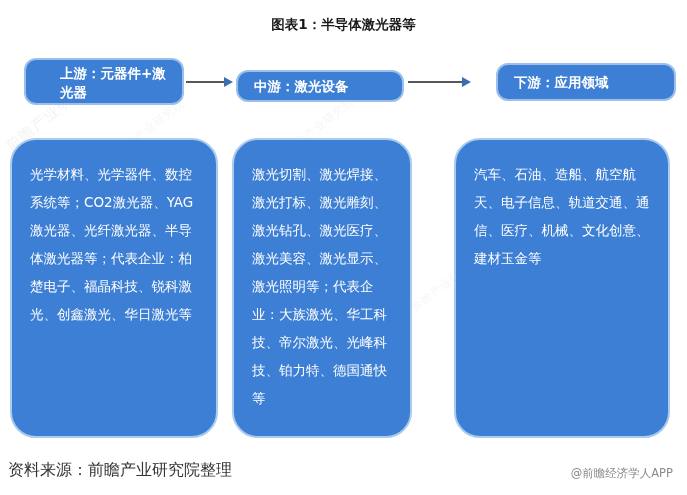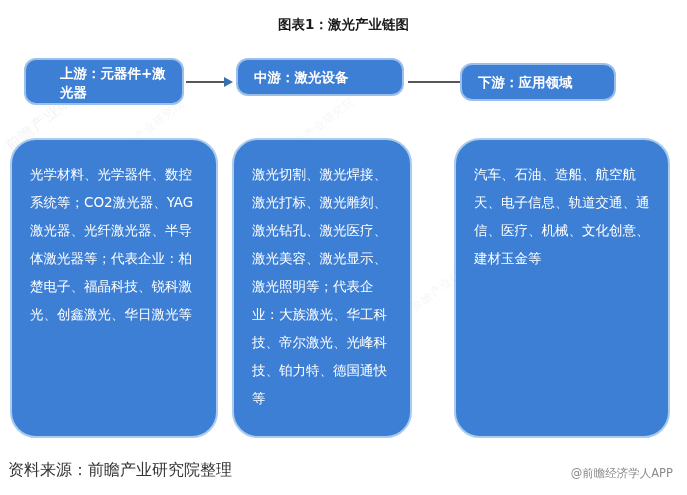--- a/index.html
+++ b/index.html
@@ -64,24 +64,24 @@
     align-items: center;
   }
   .pill span { display: block; }
   #pill-up {
     left: 24px; top: 58px; width: 160px; height: 47px;
     align-items: flex-start;
     padding-top: 4px;
     padding-left: 34px;
   }
   #pill-mid {
-    left: 236px; top: 58px; width: 168px; height: 38px;
+    left: 236px; top: 70px; width: 168px; height: 32px;
   }
   #pill-down {
-    left: 460px; top: 63px; width: 156px; height: 38px;
+    left: 496px; top: 63px; width: 180px; height: 38px;
   }
 
   
   .arrow {
     position: absolute;
     height: 12px;
     z-index: 3;
   }
   .arrow .shaft {
     position: absolute;
@@ -153,21 +153,21 @@
 
 <div class="wm-layer">
   <div class="wm big" style="left:-4px;  top:104px;">前瞻产业研究院</div>
   <div class="wm" style="left:108px; top:120px;">前瞻产业研究院</div>
   <div class="wm" style="left:278px; top:118px;">前瞻产业研究院</div>
   <div class="wm" style="left:404px; top:276px;">前瞻产业研究院</div>
   <div class="wm" style="left:6px;   top:290px;">前瞻产业研究院</div>
   <div class="wm" style="left:556px; top:176px;">前瞻产业研究院</div>
 </div>
 
-<div class="chart-title">图表1：激光产业链图</div>
+<div class="chart-title">图表1：半导体激光器等</div>
 
 <div class="pill" id="pill-up">
   <span>上游：元器件+激
 光器</span>
 </div>
 
 <div class="arrow" id="arrow-1">
   <div class="shaft"></div>
   <div class="head"></div>
 </div>

